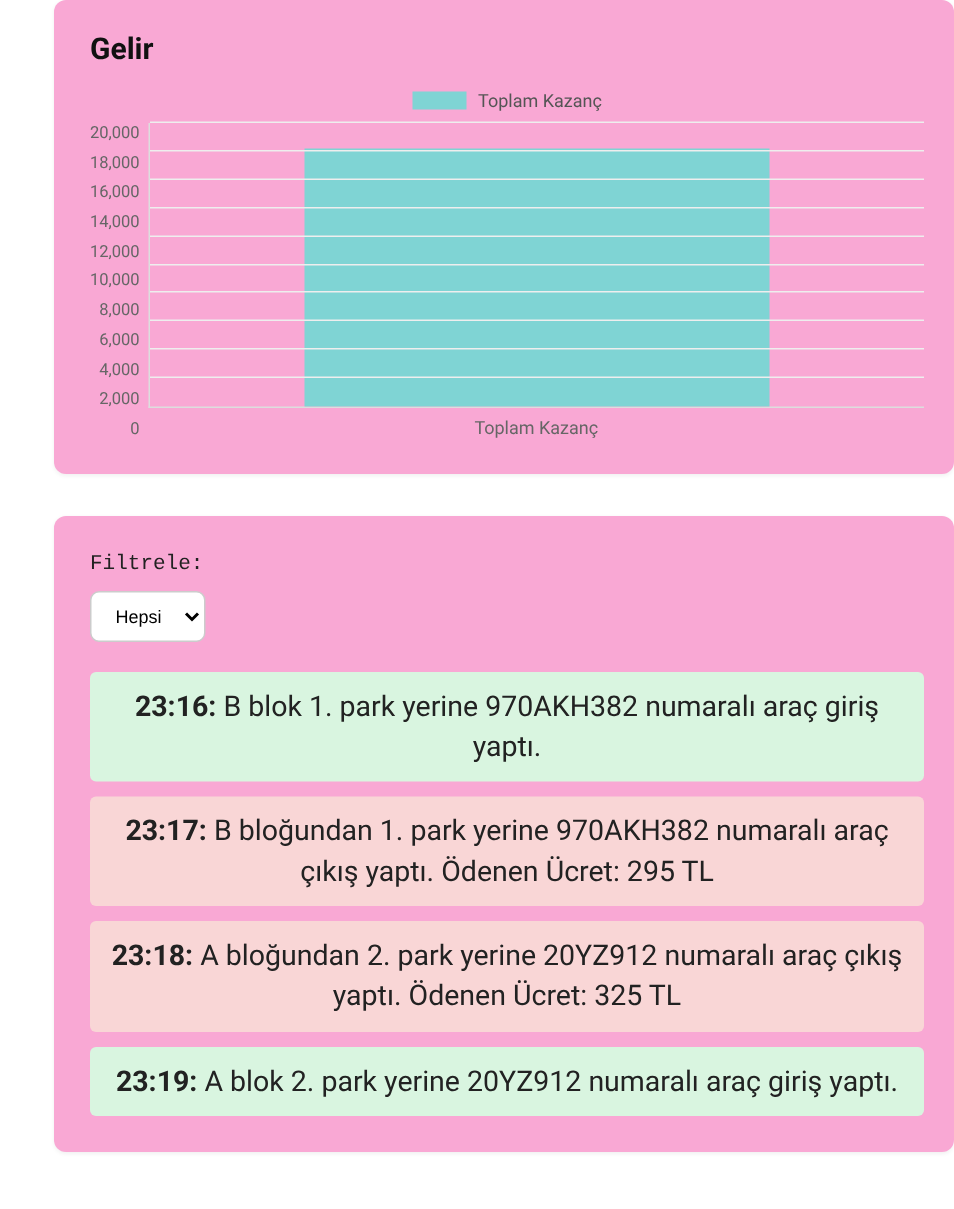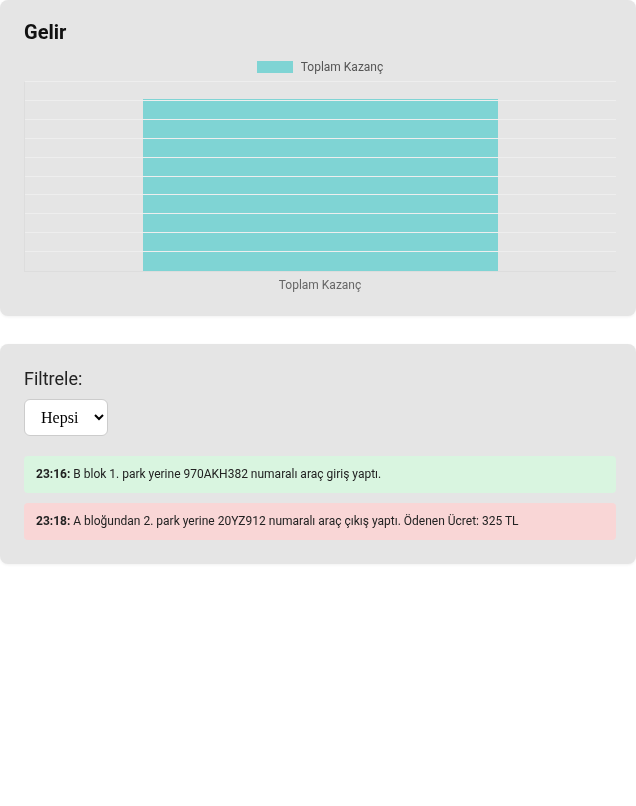--- a/index.html
+++ b/index.html
@@ -5,24 +5,25 @@
   * { box-sizing: border-box; }
   body {
     margin: 0;
     padding: 0;
     font-family: -apple-system, BlinkMacSystemFont, "Segoe UI", Roboto, Arial, sans-serif;
     background: #fff;
     width: 636px;
   }
   .card {
     padding: 16px 20px 24px 24px;
-    background: #e5e5e5;
+    background: #f9a8d4;
     border-radius: 8px;
     box-shadow: 0 1px 3px rgba(0,0,0,0.06);
     margin-bottom: 28px;
+    margin-left: 36px;
   }
   .card-title {
     font-size: 20px;
     font-weight: 700;
     color: #111;
     margin: 4px 0 16px 0;
   }
   
   .chart-wrap {
     width: 100%;
@@ -80,63 +81,77 @@
     bottom: 0;
   }
   .x-label {
     text-align: center;
     font-size: 12px;
     color: #666;
     margin-top: 6px;
   }
   
   .filter-label {
-    font-size: 18px;
+    font-size: 14px;
     color: #222;
     margin-top: 8px;
     margin-bottom: 10px;
+    font-family: Liberation Mono, monospace;
   }
   .filter-select {
-    font-size: 16px;
+    font-size: 12px;
     padding: 8px 12px;
     border: 1px solid #ccc;
     border-radius: 6px;
     background: #fff;
     margin-bottom: 20px;
-    font-family: Liberation Serif, serif;
   }
   .log-list {
     display: flex;
     flex-direction: column;
     gap: 10px;
   }
   .log-row {
-    font-size: 12px;
+    font-size: 19px;
     color: #222;
     padding: 10px 12px;
     border-radius: 4px;
     line-height: 1.4;
+    text-align: center;
   }
   .log-row.in  { background: #d9f5e0; }
   .log-row.out { background: #f9d6d6; }
   .log-time { font-weight: 700; }
 </style>
 </head>
 <body>
 
 <div class="card">
   <div class="card-title">Gelir</div>
 
   <div class="chart-wrap">
     <div class="legend">
       <span class="legend-swatch"></span>
       <span>Toplam Kazanç</span>
     </div>
 
     <div class="chart">
+      <div class="y-axis" id="y-axis">
+          <div>20,000</div>
+          <div>18,000</div>
+          <div>16,000</div>
+          <div>14,000</div>
+          <div>12,000</div>
+          <div>10,000</div>
+          <div>8,000</div>
+          <div>6,000</div>
+          <div>4,000</div>
+          <div>2,000</div>
+          <div>0</div>
+        </div>
       <div class="plot-col">
         <div class="plot" id="plot">
           <div class="bar" id="bar0" style="height: 91%; background: rgb(127, 212, 212);"></div>
         <div class="grid-line" style="bottom: 100%;"></div>
             <div class="grid-line" style="bottom: 90%;"></div>
             <div class="grid-line" style="bottom: 80%;"></div>
             <div class="grid-line" style="bottom: 70%;"></div>
             <div class="grid-line" style="bottom: 60%;"></div>
             <div class="grid-line" style="bottom: 50%;"></div>
             <div class="grid-line" style="bottom: 40%;"></div>
@@ -152,15 +167,17 @@
 
 <div class="card">
 
   <div class="filter-label">Filtrele:</div>
   <select class="filter-select">
     <option>Hepsi</option>
   </select>
 
   <div class="log-list" id="log-list">
       <div class="log-row in"><span class="log-time">23:16:</span><span> B blok 1. park yerine 970AKH382 numaralı araç giriş yaptı.</span></div>
+      <div class="log-row out"><span class="log-time">23:17:</span><span> B bloğundan 1. park yerine 970AKH382 numaralı araç çıkış yaptı. Ödenen Ücret: 295 TL</span></div>
       <div class="log-row out"><span class="log-time">23:18:</span><span> A bloğundan 2. park yerine 20YZ912 numaralı araç çıkış yaptı. Ödenen Ücret: 325 TL</span></div>
+      <div class="log-row in"><span class="log-time">23:19:</span><span> A blok 2. park yerine 20YZ912 numaralı araç giriş yaptı.</span></div>
     </div>
 </div>
 
 </body></html>

